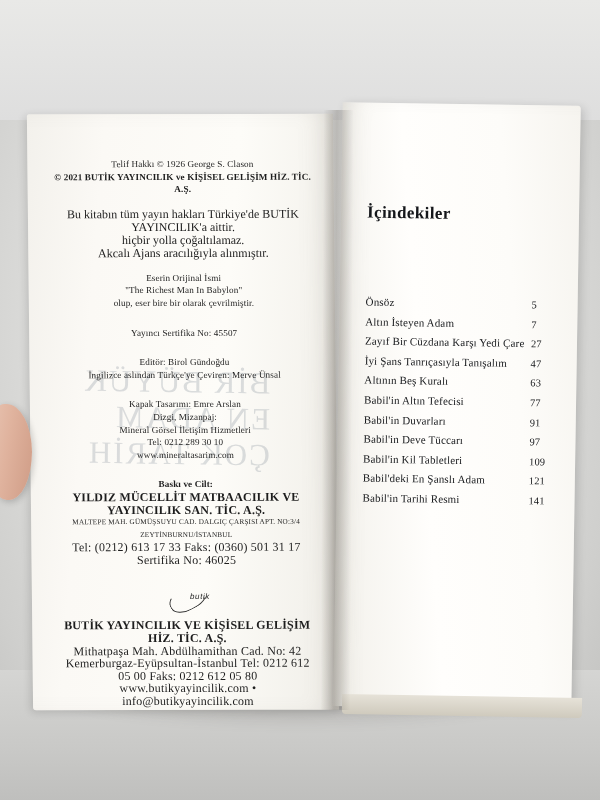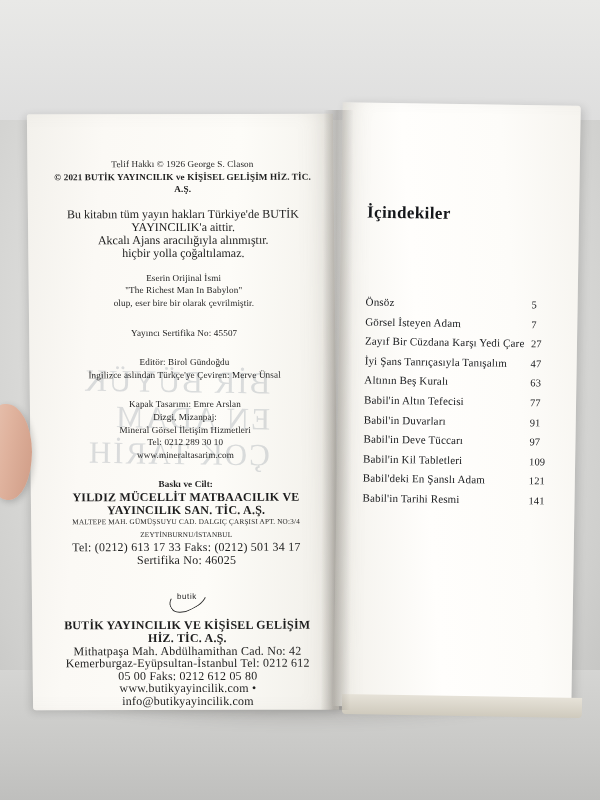--- a/index.html
+++ b/index.html
@@ -172,25 +172,26 @@
   .logo {
     margin: 14px auto 6px auto;
     width: 46px;
     height: 30px;
     position: relative;
   }
   .logo .lbl {
     position: absolute;
     left: 0; top: 9px;
     width: 46px;
-    text-align: center;
+    text-align: right;
     font-size: 8px;
     letter-spacing: 0.6px;
     color: #222;
     font-family: "Liberation Sans", sans-serif;
+    font-style: italic;
   }
   .logo .swoosh {
     position: absolute;
     left: 4px; top: 3px;
     width: 38px; height: 22px;
     border: 1.4px solid #333;
     border-radius: 50% 50% 45% 45%;
     border-top-color: transparent;
     border-right-color: transparent;
     transform: rotate(-28deg);
@@ -255,22 +256,22 @@
 
       <div class="copy-inner">
 
         <div class="blk">
           <div class="ln">Telif Hakkı © 1926 George S. Clason</div>
           <div class="ln b">© 2021 BUTİK YAYINCILIK ve KİŞİSEL GELİŞİM HİZ. TİC. A.Ş.</div>
         </div>
 
         <div class="blk justified">
           <div>Bu kitabın tüm yayın hakları Türkiye'de BUTİK YAYINCILIK'a aittir.</div>
+          <div>hiçbir yolla çoğaltılamaz.</div>
           <div>Akcalı Ajans aracılığıyla alınmıştır.</div>
-          <div>hiçbir yolla çoğaltılamaz.</div>
         </div>
 
         <div class="blk sp-lg">
           <div class="ln">Eserin Orijinal İsmi</div>
           <div class="ln">"The Richest Man In Babylon"</div>
           <div class="ln">olup, eser bire bir olarak çevrilmiştir.</div>
         </div>
 
         <div class="blk sp-lg">
           <div class="ln">Yayıncı Sertifika No: 45507</div>
@@ -287,21 +288,21 @@
           <div class="ln">Mineral Görsel İletişim Hizmetleri</div>
           <div class="ln">Tel: 0212 289 30 10</div>
           <div class="ln">www.mineraltasarim.com</div>
         </div>
 
         <div class="blk sp-lg">
           <div class="ln b">Baskı ve Cilt:</div>
           <div class="ln b small">YILDIZ MÜCELLİT MATBAACILIK VE YAYINCILIK SAN. TİC. A.Ş.</div>
           <div class="ln xsmall">MALTEPE MAH. GÜMÜŞSUYU CAD. DALGIÇ ÇARŞISI APT. NO:3/4</div>
           <div class="ln xsmall">ZEYTİNBURNU/İSTANBUL</div>
-          <div class="ln small">Tel: (0212) 613 17 33 Faks: (0212) 501 34 17</div>
+          <div class="ln small">Tel: (0212) 613 17 33 Faks: (0360) 501 31 17</div>
           <div class="ln small">Sertifika No: 46025</div>
         </div>
 
         <div class="logo">
           <div class="swoosh"></div>
           <div class="lbl">butik</div>
         </div>
 
         <div class="blk">
           <div class="ln b small">BUTİK YAYINCILIK VE KİŞİSEL GELİŞİM HİZ. TİC. A.Ş.</div>
@@ -316,21 +317,21 @@
     <div class="page-right">
       <div class="toc-inner">
         <div class="toc-title">İçindekiler</div>
         <ul class="toc-list">
           <li class="toc-row">
             <span class="t">Önsöz</span>
             <span class="fill"></span>
             <span class="p">5</span>
           </li>
           <li class="toc-row">
-            <span class="t">Görsel İsteyen Adam</span>
+            <span class="t">Altın İsteyen Adam</span>
             <span class="fill"></span>
             <span class="p">7</span>
           </li>
           <li class="toc-row">
             <span class="t">Zayıf Bir Cüzdana Karşı Yedi Çare</span>
             <span class="fill"></span>
             <span class="p">27</span>
           </li>
           <li class="toc-row">
             <span class="t">İyi Şans Tanrıçasıyla Tanışalım</span>

